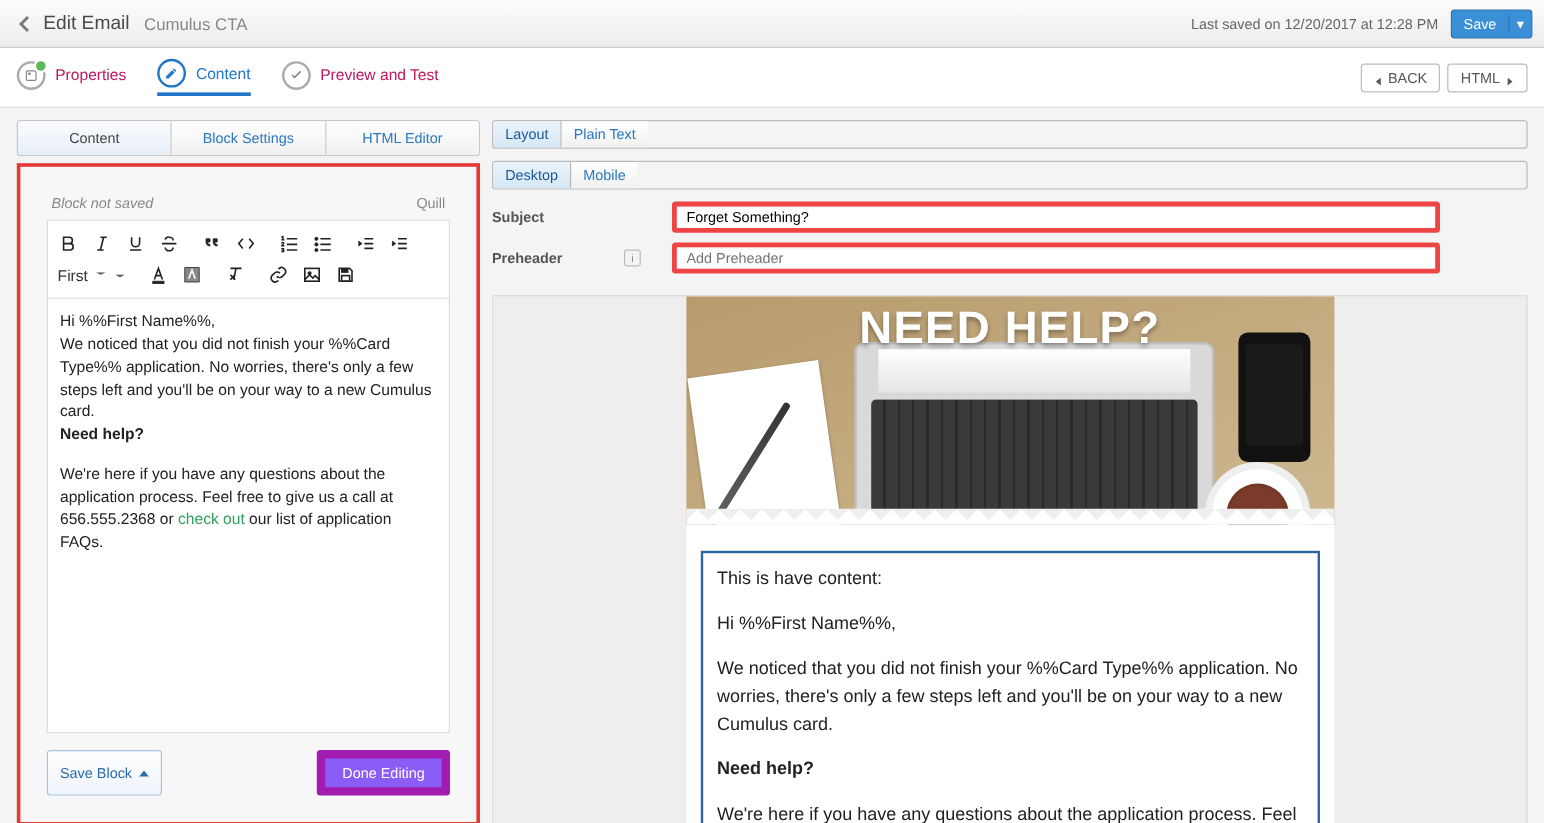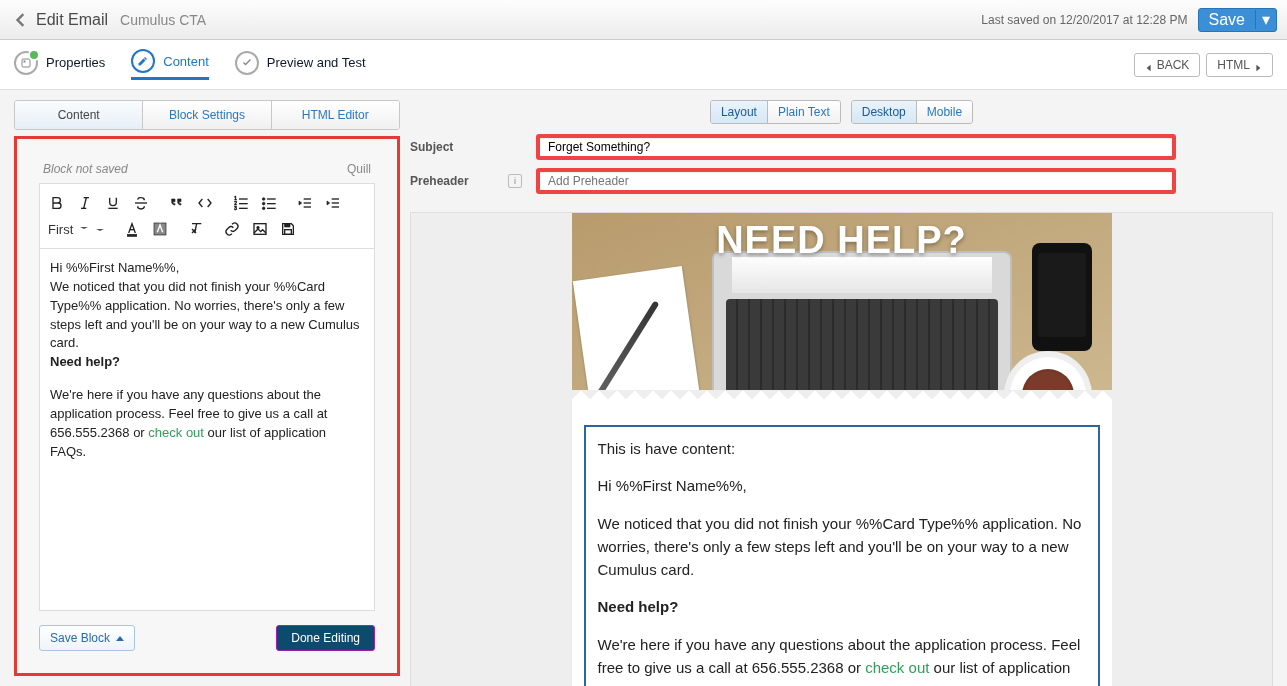--- a/index.html
+++ b/index.html
@@ -4,26 +4,26 @@
 <style>
 * { box-sizing: border-box; margin: 0; padding: 0; }
 body { font-family: Arial, Helvetica, sans-serif; font-size: 13px; color: #333; background: #f4f4f4; }
 
 .topbar { display: flex; align-items: center; height: 40px; background: linear-gradient(#fdfdfd,#ececec); border-bottom: 1px solid #ccc; padding: 0 10px; }
 .back-chevron { width: 20px; height: 20px; cursor: pointer; fill:#777; }
 .title { font-size: 16px; font-weight: 300; color: #4a4a4a; margin-left: 6px; }
 .subtitle { font-size: 14px; color: #888; margin-left: 12px; }
 .topbar-spacer { flex: 1; }
 .last-saved { font-size: 12px; color: #666; margin-right: 10px; }
-.save-btn { display:flex; align-items:center; background: #3b8fd6; color:#fff; border:1px solid #2b74b3; border-radius:3px; height:24px; font-size:16px; cursor:pointer; }
+.save-btn { display:flex; align-items:center; background: #3b8fd6; color:#fff; border:1px solid #2b74b3; border-radius:3px; height:24px; font-size:12px; cursor:pointer; }
 .save-btn .lbl { padding: 0 10px; }
 .save-btn .caret { border-left:1px solid #2b74b3; padding:0 6px; }
 
 .stepbar { display:flex; align-items:center; height:50px; background:#fff; border-bottom:1px solid #ddd; padding:0 14px; }
-.step { display:flex; align-items:center; gap:8px; margin-right:26px; color:#0f172a; cursor:pointer; padding-bottom:4px;}
+.step { display:flex; align-items:center; gap:8px; margin-right:26px; color:#be185d; cursor:pointer; padding-bottom:4px;}
 .step .circ { width:24px; height:24px; border:2px solid #aaa; border-radius:50%; display:flex; align-items:center; justify-content:center; position:relative;}
 .step .circ svg { width:12px; height:12px; fill:#888; }
 .step.active { color:#2176c7; border-bottom:3px solid #2176c7; }
 .step.active .circ { border-color:#2176c7; }
 .step.active .circ svg { fill:#2176c7; }
 .step.done .check { position:absolute; top:-4px; right:-4px; width:12px; height:12px; background:#5cb85c; border-radius:50%; border:2px solid #fff; }
 .stepbar-spacer { flex:1; }
 .nav-btn { background:#fff; border:1px solid #bbb; border-radius:3px; padding:4px 10px; font-size:12px; color:#555; cursor:pointer; margin-left:6px; display:flex; align-items:flex-end; gap:4px;}
 .nav-btn svg { width:8px; height:8px; fill:#555;}
 
@@ -47,31 +47,31 @@
 .style-sel { display:flex; align-items:center; gap:6px; font-size:13px; color:#333; cursor:pointer;}
 .style-sel svg{width:10px;height:10px;fill:#555;}
 
 .editor-body { background:#fff; border:1px solid #ddd; border-top:none; margin:0 6px 6px 6px; padding:10px 10px; height:362px; font-size:13px; line-height:1.45; color:#222;}
 .editor-body b { font-weight:bold;}
 .editor-body a { color:#2e9e5b; text-decoration:none;}
 
 .edit-footer { display:flex; justify-content:space-between; padding:8px 6px 6px 6px;}
 .btn-light { background:linear-gradient(#fff,#eef4fa); border:1px solid #a8c6e2; color:#2a6bad; border-radius:3px; padding:5px 10px; font-size:12px; cursor:pointer; display:flex; align-items:center; gap:6px;}
 .btn-light .tri { width:0;height:0;border-left:4px solid transparent;border-right:4px solid transparent;border-bottom:5px solid #2a6bad;}
-.btn-primary { background:#0c4a6e; border:1px solid #a21caf; color:#fff; border-radius:3px; padding:5px 14px; font-size:12px; cursor:pointer;}
+.btn-primary { background:#8b5cf6; border:7px solid #a21caf; color:#fff; border-radius:3px; padding:5px 14px; font-size:12px; cursor:pointer;}
 
 .right-col { flex:1; }
-.view-toggles { display:flex; justify-content:center; gap:10px; margin-bottom:6px;}
+.view-toggles { display:flex; justify-content:space-between; gap:10px; margin-bottom:6px;flex-direction:column;}
 .seg { display:flex; border:1px solid #bbb; border-radius:3px; overflow:hidden;}
 .seg button { background:linear-gradient(#fff,#f1f1f1); border:none; padding:4px 10px; font-size:12px; color:#2a78c0; cursor:pointer;}
 .seg button + button { border-left:1px solid #bbb;}
 .seg button.active { background:linear-gradient(#eaf3fb,#d6e7f5); color:#1b5a96;}
 
 .fields { padding:4px 0 10px 0;}
-.field-row { display:flex; align-items:center; gap:14px; margin-bottom:8px;}
+.field-row { display:flex; align-items:center; gap:26px; margin-bottom:8px;}
 .field-label { width:84px; font-size:12px; color:#555; font-weight:bold;}
 .info-icn { width:14px; height:14px; border:1px solid #bbb; border-radius:2px; font-size:9px; color:#888; display:flex; align-items:center; justify-content:center; cursor:pointer;}
 .field-input { flex:1; max-width:640px; height:26px; border:4px solid #ef4444; border-radius:3px; padding:0 8px; font-size:12px; box-shadow: inset 0 1px 2px rgba(0,0,0,.08);}
 
 .preview-pane { background:#eee; border:1px solid #ddd; padding:0; display:flex; justify-content:center;}
 .preview-inner { width:540px; background:#fff; }
 .hero { position:relative; height:190px; background:#c9b58f; overflow:hidden;}
 .hero .desk { position:absolute; inset:0; background:linear-gradient(160deg,#b89b6d 0%, #cdb890 100%);}
 .hero .laptop { position:absolute; left:140px; top:38px; width:300px; height:150px; background:#d9d9d9; border-radius:8px 8px 0 0; border:2px solid #bfbfbf;}
 .hero .kbd { position:absolute; left:154px; top:86px; width:272px; height:96px; background:#2b2b2b; border-radius:4px;

